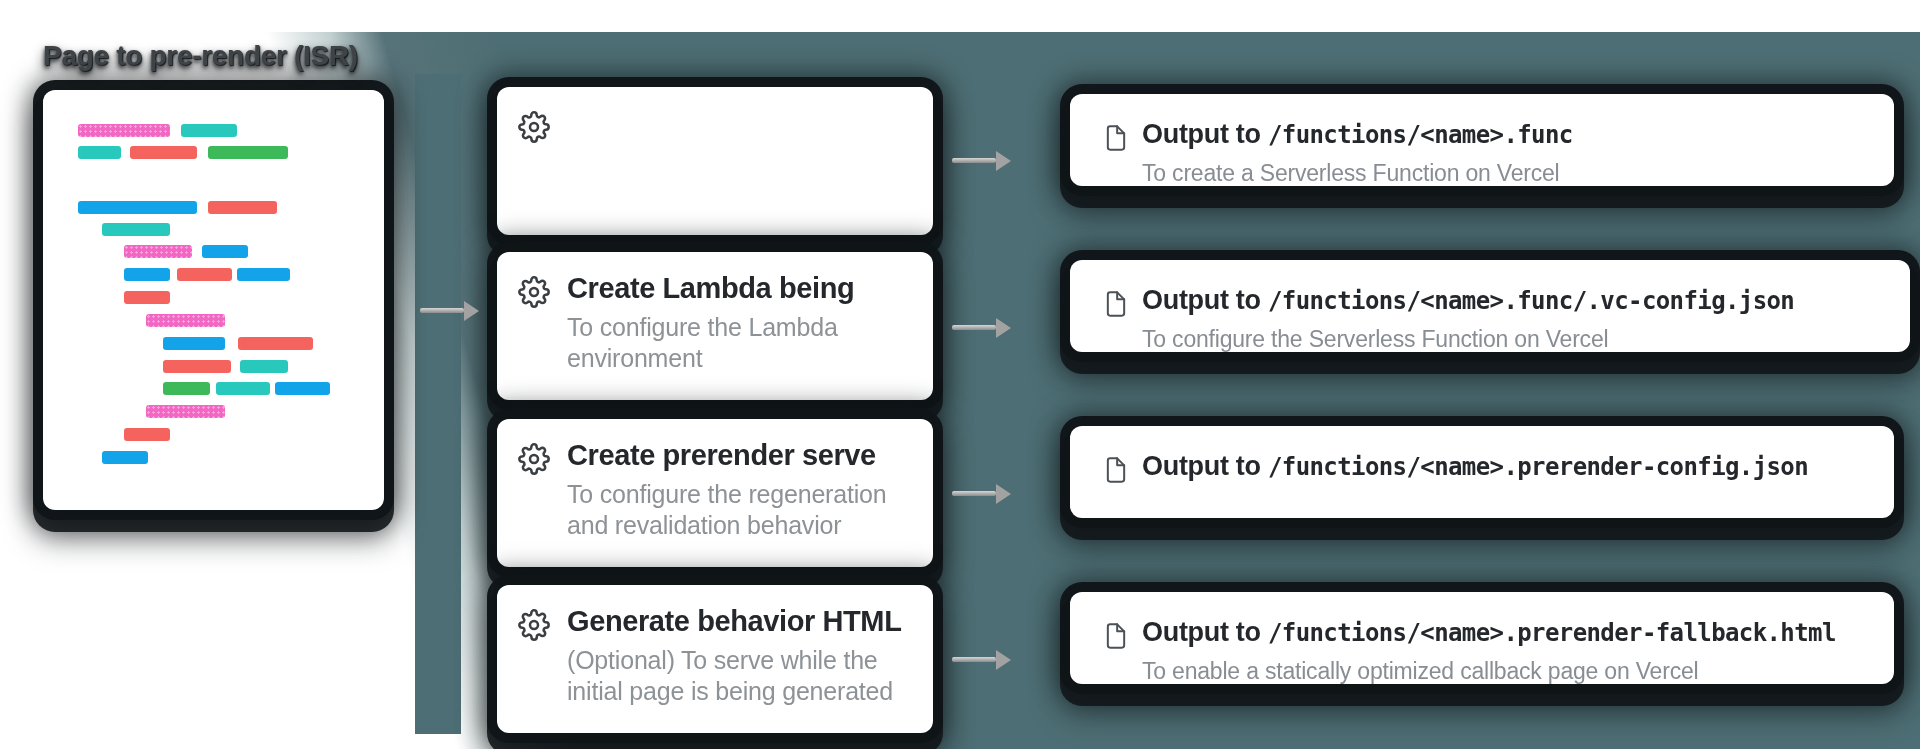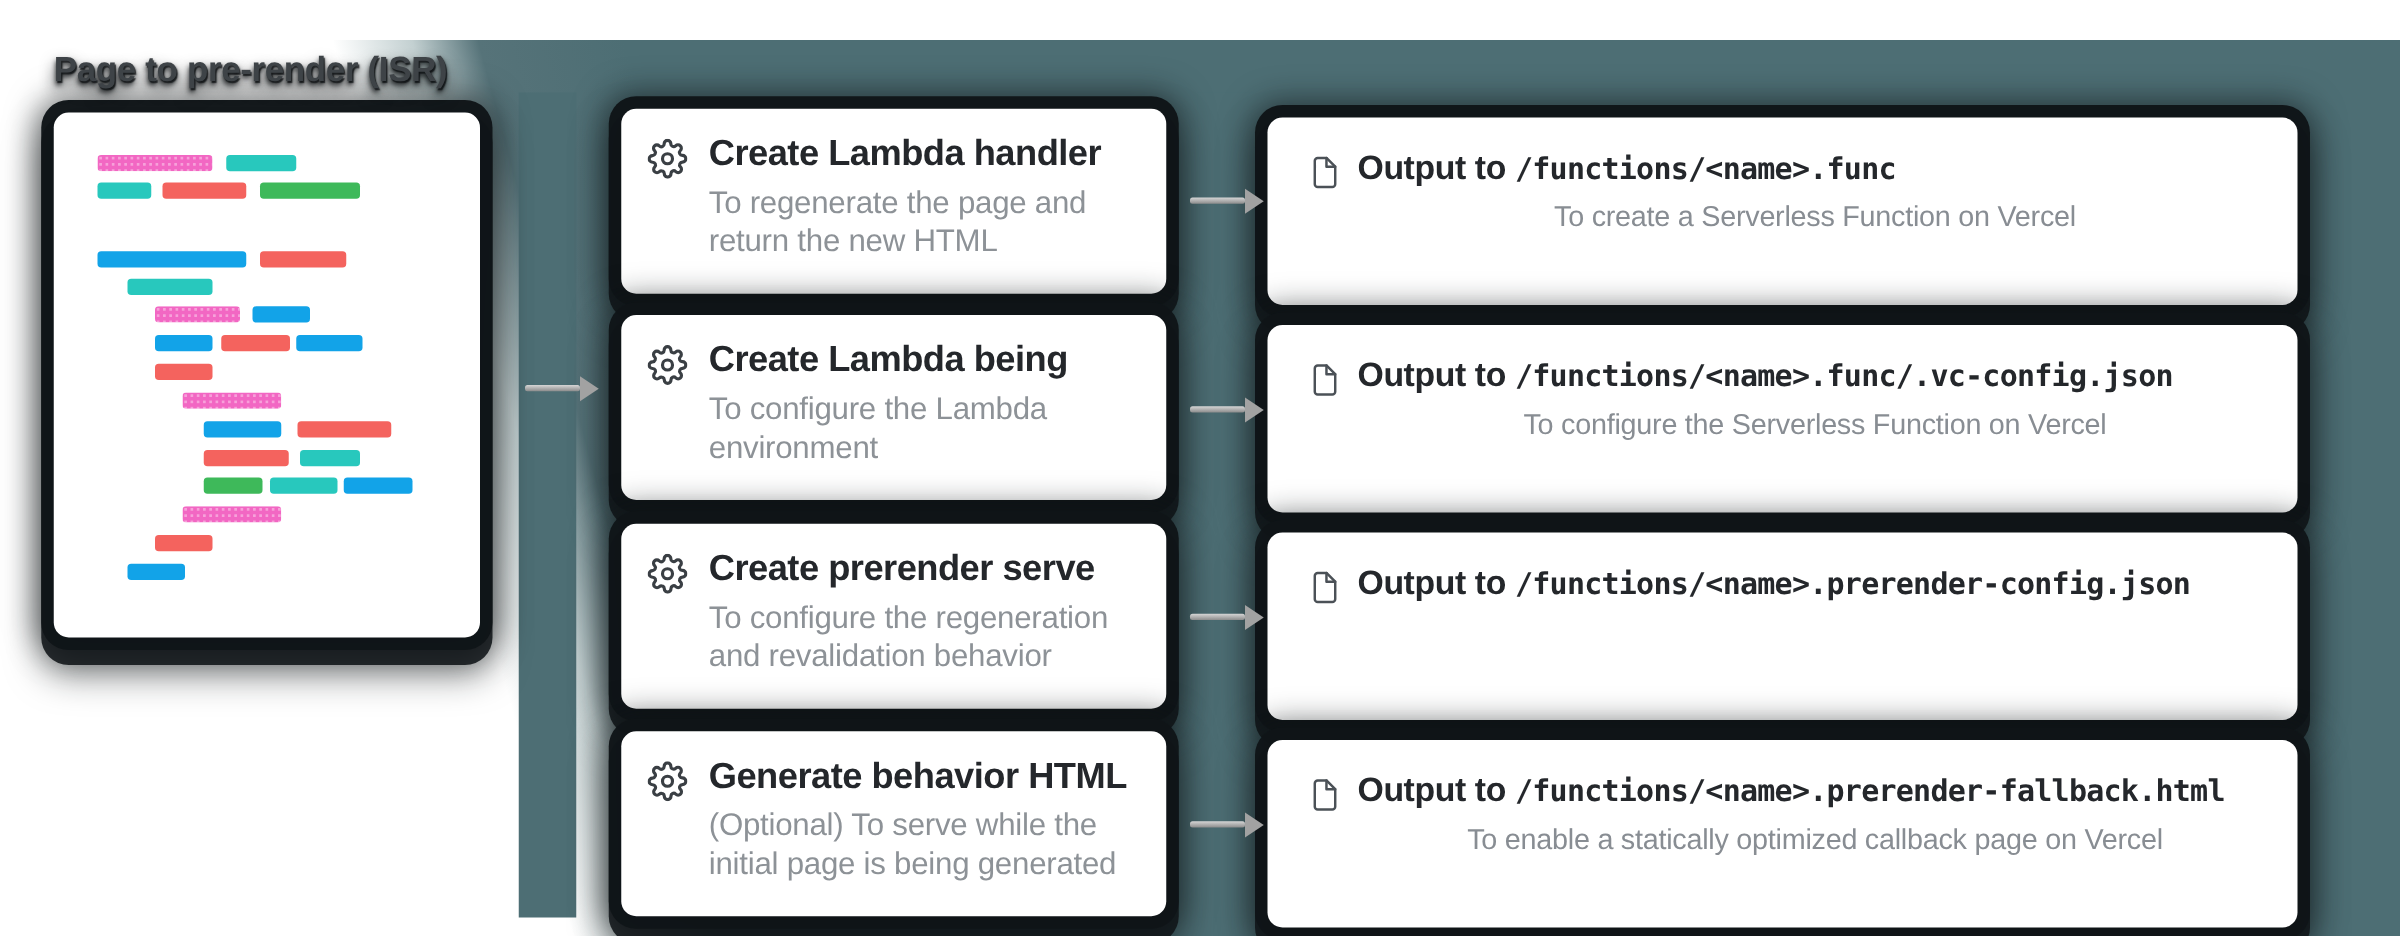--- a/index.html
+++ b/index.html
@@ -13,21 +13,21 @@
   
   .card{
     position:absolute;background:#ffffff;border-radius:12px;z-index:3;
     box-shadow:
       0 0 0 10px rgba(16,21,24,0.97),
       0 12px 0 10px rgba(16,21,24,0.88),
       0 0 24px 14px rgba(16,21,24,0.55),
       0 20px 28px 10px rgba(16,21,24,0.5);
   }
   .step-card{left:497px;width:436px;height:148px;}
-  .output-card{left:1014px;width:824px;height:150px;}
+  .output-card{left:1070px;width:824px;height:92px;}
   
   #code-card{left:43px;top:58px;width:341px;height:420px;}
   .bar{position:absolute;height:13px;border-radius:3px;}
   .bar-pink{background:#f267c3;background-image:radial-gradient(rgba(255,255,255,0.38) 1px,transparent 1.4px);background-size:5px 5px;}
   .bar-teal{background:#28c8bd;}
   .bar-red{background:#f4635e;}
   .bar-green{background:#3eb95a;}
   .bar-blue{background:#12a3e8;}
   
   #diagram-title{
@@ -38,21 +38,21 @@
   
   .step-card .icon-wrap{position:absolute;left:21px;top:24px;width:32px;height:32px;color:#3a3f44;}
   .step-card .txt{position:absolute;left:70px;top:19px;right:26px;}
   .step-title{font-size:29px;font-weight:bold;letter-spacing:-0.4px;color:#24272b;line-height:34px;}
   .step-desc{margin-top:7px;font-size:25px;color:#8d9297;line-height:31px;letter-spacing:-0.2px;}
   
   .output-card .icon-wrap{position:absolute;left:32px;top:28px;width:28px;height:32px;color:#4b5157;}
   .output-card .txt{position:absolute;left:72px;top:24px;right:20px;}
   .output-title{font-size:27px;font-weight:bold;letter-spacing:-0.3px;color:#24272b;line-height:32px;white-space:nowrap;}
   .output-title code{font-family:"DejaVu Sans Mono",monospace;font-size:24px;font-weight:bold;letter-spacing:-0.6px;}
-  .output-desc{margin-top:8px;font-size:23px;color:#888d93;letter-spacing:-0.2px;line-height:28px;text-align:center;}
+  .output-desc{margin-top:8px;font-size:23px;color:#888d93;letter-spacing:-0.2px;line-height:28px;}
   
   .arrow{position:absolute;width:44px;height:5px;z-index:6;
     background:linear-gradient(#d6d6d6,#8c8c8c);border-radius:2px;}
   .arrow::after{
     content:"";position:absolute;right:-15px;top:-7.5px;width:0;height:0;
     border-left:15px solid #a2a2a2;border-top:10px solid transparent;border-bottom:10px solid transparent;
   }
   svg{display:block;width:100%;height:100%;}
 </style>
 </head>
@@ -95,24 +95,20 @@
       </div>
   </div>
 
   <div class="card step-card" style="top:55px;">
     <span class="icon-wrap">
       <svg viewBox="0 0 24 24" fill="none" stroke="currentColor" stroke-width="1.9" stroke-linecap="round" stroke-linejoin="round">
           <circle cx="12" cy="12" r="3"></circle>
           <path d="M19.4 15a1.65 1.65 0 0 0 .33 1.82l.06.06a2 2 0 0 1 0 2.83 2 2 0 0 1-2.83 0l-.06-.06a1.65 1.65 0 0 0-1.82-.33 1.65 1.65 0 0 0-1 1.51V21a2 2 0 0 1-2 2 2 2 0 0 1-2-2v-.09A1.65 1.65 0 0 0 9 19.4a1.65 1.65 0 0 0-1.82.33l-.06.06a2 2 0 0 1-2.83 0 2 2 0 0 1 0-2.83l.06-.06a1.65 1.65 0 0 0 .33-1.82 1.65 1.65 0 0 0-1.51-1H3a2 2 0 0 1-2-2 2 2 0 0 1 2-2h.09A1.65 1.65 0 0 0 4.6 9a1.65 1.65 0 0 0-.33-1.82l-.06-.06a2 2 0 0 1 0-2.83 2 2 0 0 1 2.83 0l.06.06a1.65 1.65 0 0 0 1.82.33H9a1.65 1.65 0 0 0 1-1.51V3a2 2 0 0 1 2-2 2 2 0 0 1 2 2v.09a1.65 1.65 0 0 0 1 1.51 1.65 1.65 0 0 0 1.82-.33l.06-.06a2 2 0 0 1 2.83 0 2 2 0 0 1 0 2.83l-.06.06a1.65 1.65 0 0 0-.33 1.82V9a1.65 1.65 0 0 0 1.51 1H21a2 2 0 0 1 2 2 2 2 0 0 1-2 2h-.09a1.65 1.65 0 0 0-1.51 1z"></path>
         </svg>
     </span>
-    <div class="txt">
-      <div class="step-title">Create Lambda handler</div>
-      <div class="step-desc">To regenerate the page and return the new HTML</div>
-    </div>
   </div>
 
   <div class="card step-card" style="top:220px;">
     <span class="icon-wrap">
       <svg viewBox="0 0 24 24" fill="none" stroke="currentColor" stroke-width="1.9" stroke-linecap="round" stroke-linejoin="round">
           <circle cx="12" cy="12" r="3"></circle>
           <path d="M19.4 15a1.65 1.65 0 0 0 .33 1.82l.06.06a2 2 0 0 1 0 2.83 2 2 0 0 1-2.83 0l-.06-.06a1.65 1.65 0 0 0-1.82-.33 1.65 1.65 0 0 0-1 1.51V21a2 2 0 0 1-2 2 2 2 0 0 1-2-2v-.09A1.65 1.65 0 0 0 9 19.4a1.65 1.65 0 0 0-1.82.33l-.06.06a2 2 0 0 1-2.83 0 2 2 0 0 1 0-2.83l.06-.06a1.65 1.65 0 0 0 .33-1.82 1.65 1.65 0 0 0-1.51-1H3a2 2 0 0 1-2-2 2 2 0 0 1 2-2h.09A1.65 1.65 0 0 0 4.6 9a1.65 1.65 0 0 0-.33-1.82l-.06-.06a2 2 0 0 1 0-2.83 2 2 0 0 1 2.83 0l.06.06a1.65 1.65 0 0 0 1.82.33H9a1.65 1.65 0 0 0 1-1.51V3a2 2 0 0 1 2-2 2 2 0 0 1 2 2v.09a1.65 1.65 0 0 0 1 1.51 1.65 1.65 0 0 0 1.82-.33l.06-.06a2 2 0 0 1 2.83 0 2 2 0 0 1 0 2.83l-.06.06a1.65 1.65 0 0 0-.33 1.82V9a1.65 1.65 0 0 0 1.51 1H21a2 2 0 0 1 2 2 2 2 0 0 1-2 2h-.09a1.65 1.65 0 0 0-1.51 1z"></path>
         </svg>
     </span>
     <div class="txt">
@@ -153,21 +149,21 @@
           <path d="M13 2H7a2 2 0 0 0-2 2v16a2 2 0 0 0 2 2h10a2 2 0 0 0 2-2V8z"></path>
           <polyline points="13 2 13 8 19 8"></polyline>
         </svg>
     </span>
     <div class="txt">
       <div class="output-title"><span>Output to </span><code>/functions/&lt;name&gt;.func</code></div>
       <div class="output-desc">To create a Serverless Function on Vercel</div>
     </div>
   </div>
 
-  <div class="card output-card" style="top:228px;">
+  <div class="card output-card" style="top:228px;padding-left:16px;">
     <span class="icon-wrap">
       <svg viewBox="0 0 24 24" fill="none" stroke="currentColor" stroke-width="1.7" stroke-linecap="round" stroke-linejoin="round">
           <path d="M13 2H7a2 2 0 0 0-2 2v16a2 2 0 0 0 2 2h10a2 2 0 0 0 2-2V8z"></path>
           <polyline points="13 2 13 8 19 8"></polyline>
         </svg>
     </span>
     <div class="txt">
       <div class="output-title"><span>Output to </span><code>/functions/&lt;name&gt;.func/.vc-config.json</code></div>
       <div class="output-desc">To configure the Serverless Function on Vercel</div>
     </div>

